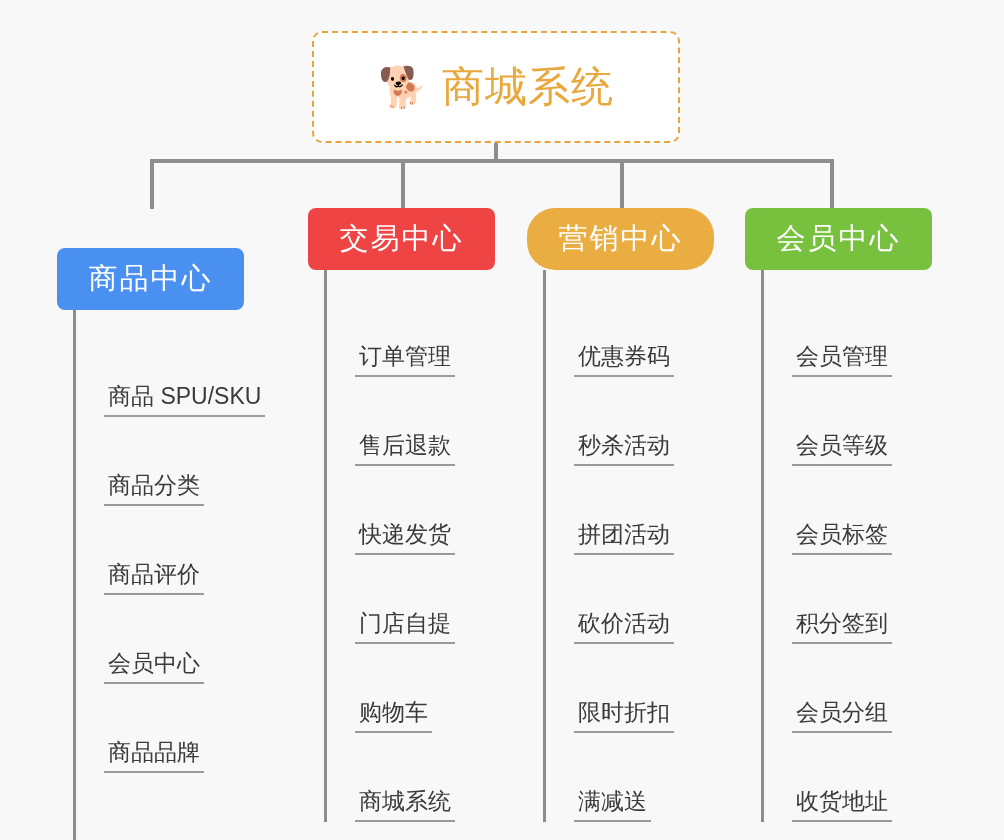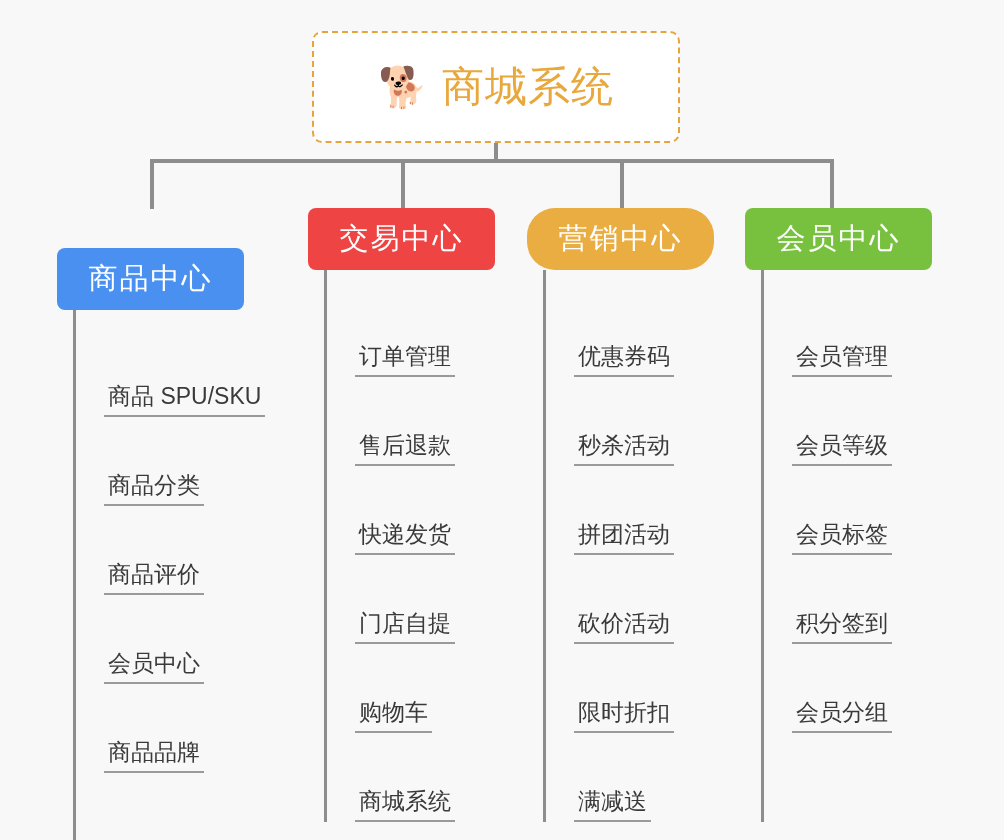--- a/index.html
+++ b/index.html
@@ -226,17 +226,20 @@
           </div>
           <div class="child">
             <span class="child-label">会员标签</span>
           </div>
           <div class="child">
             <span class="child-label">积分签到</span>
           </div>
           <div class="child">
             <span class="child-label">会员分组</span>
           </div>
+          <div class="child">
+            <span class="child-label">收货地址</span>
+          </div>
         </div>
       </div>
     </div>
 
 </div>
 
 </body></html>

